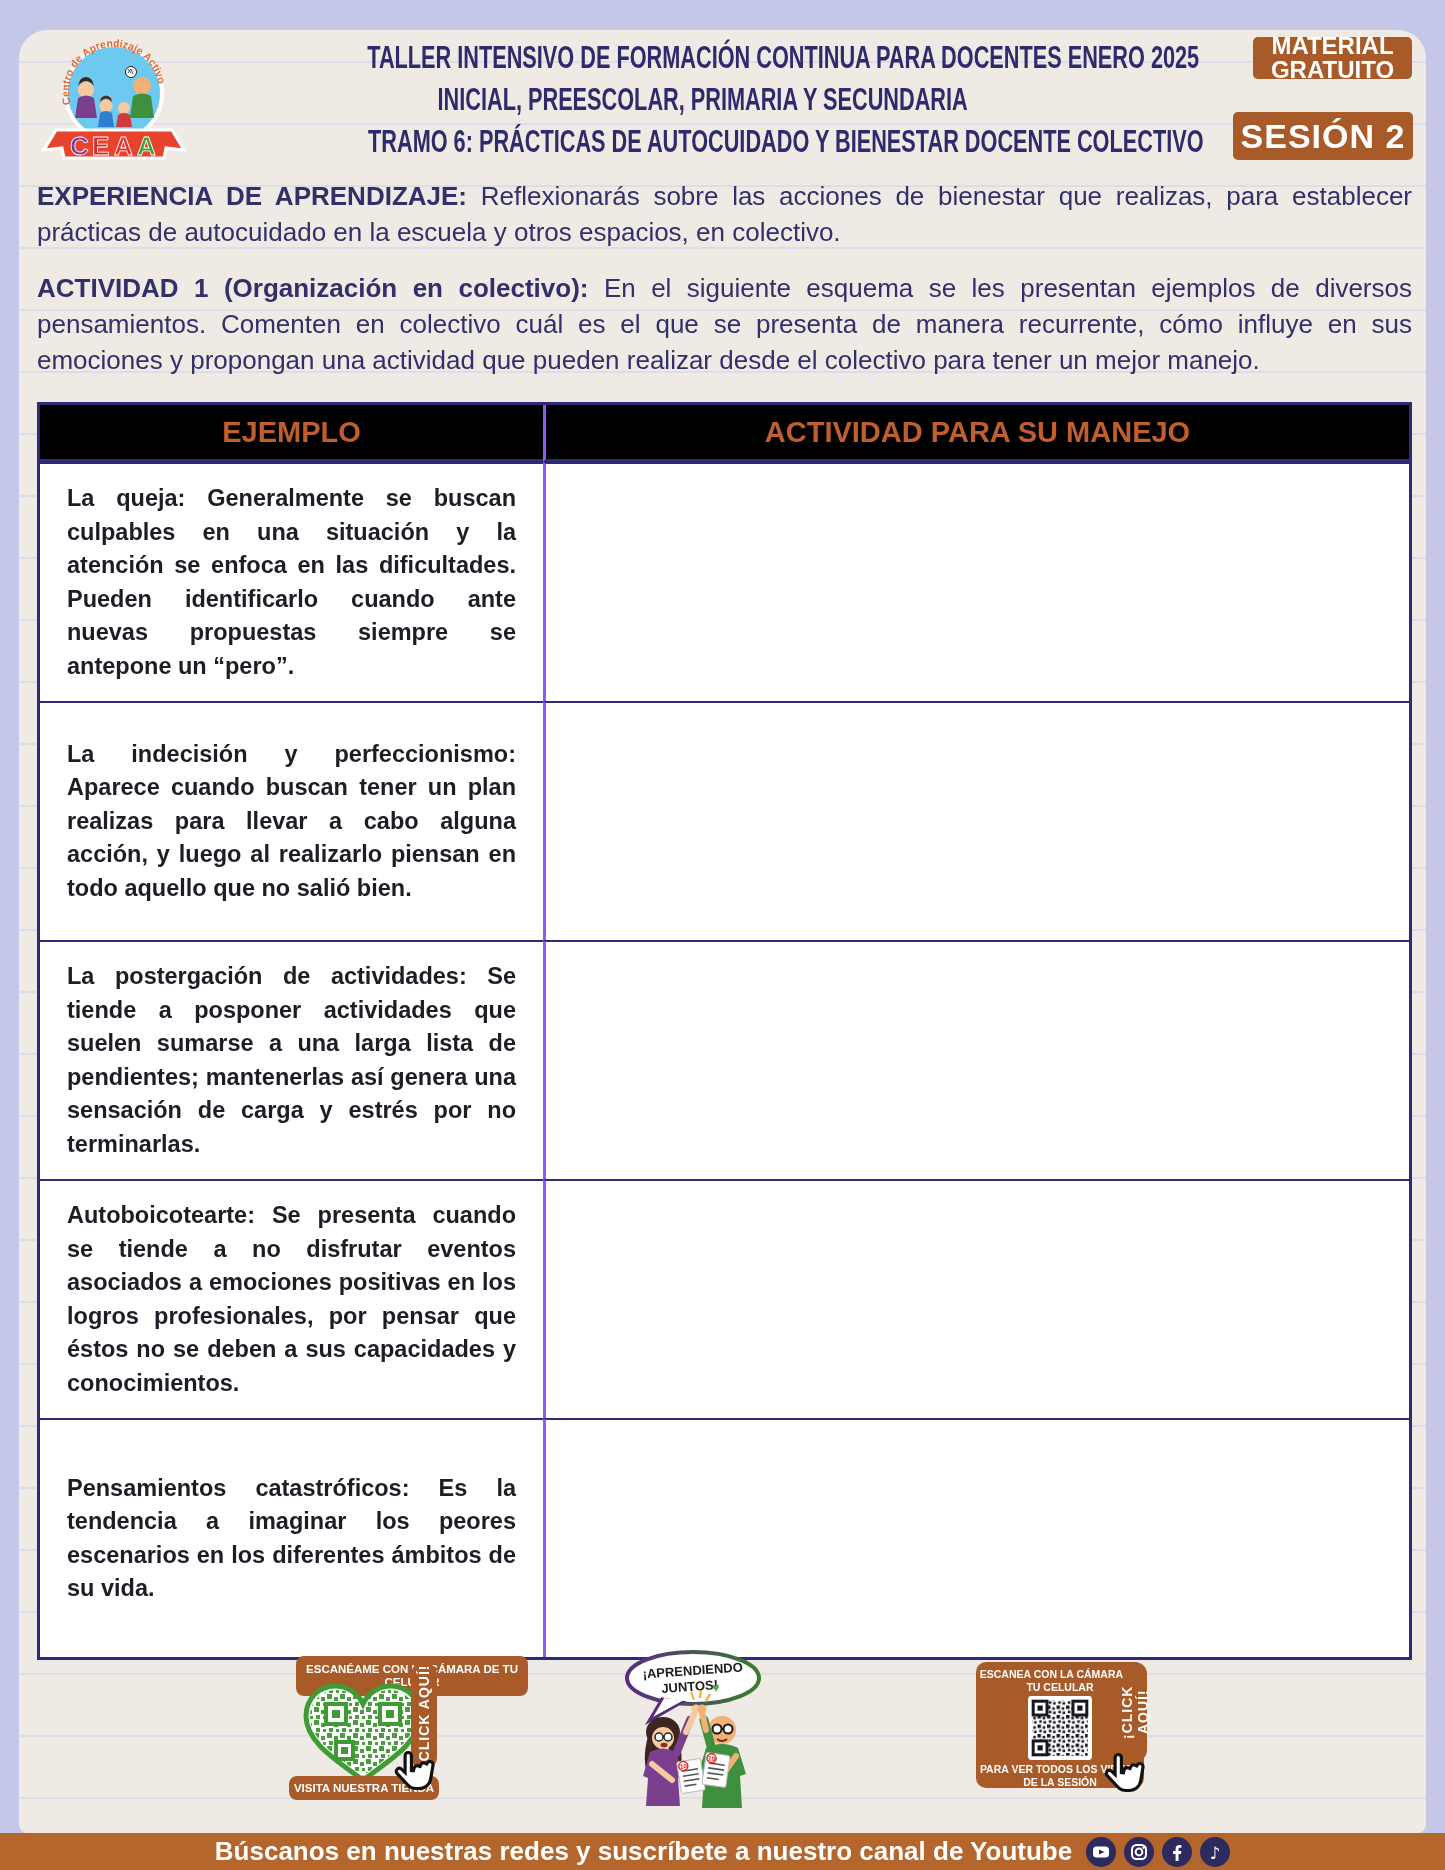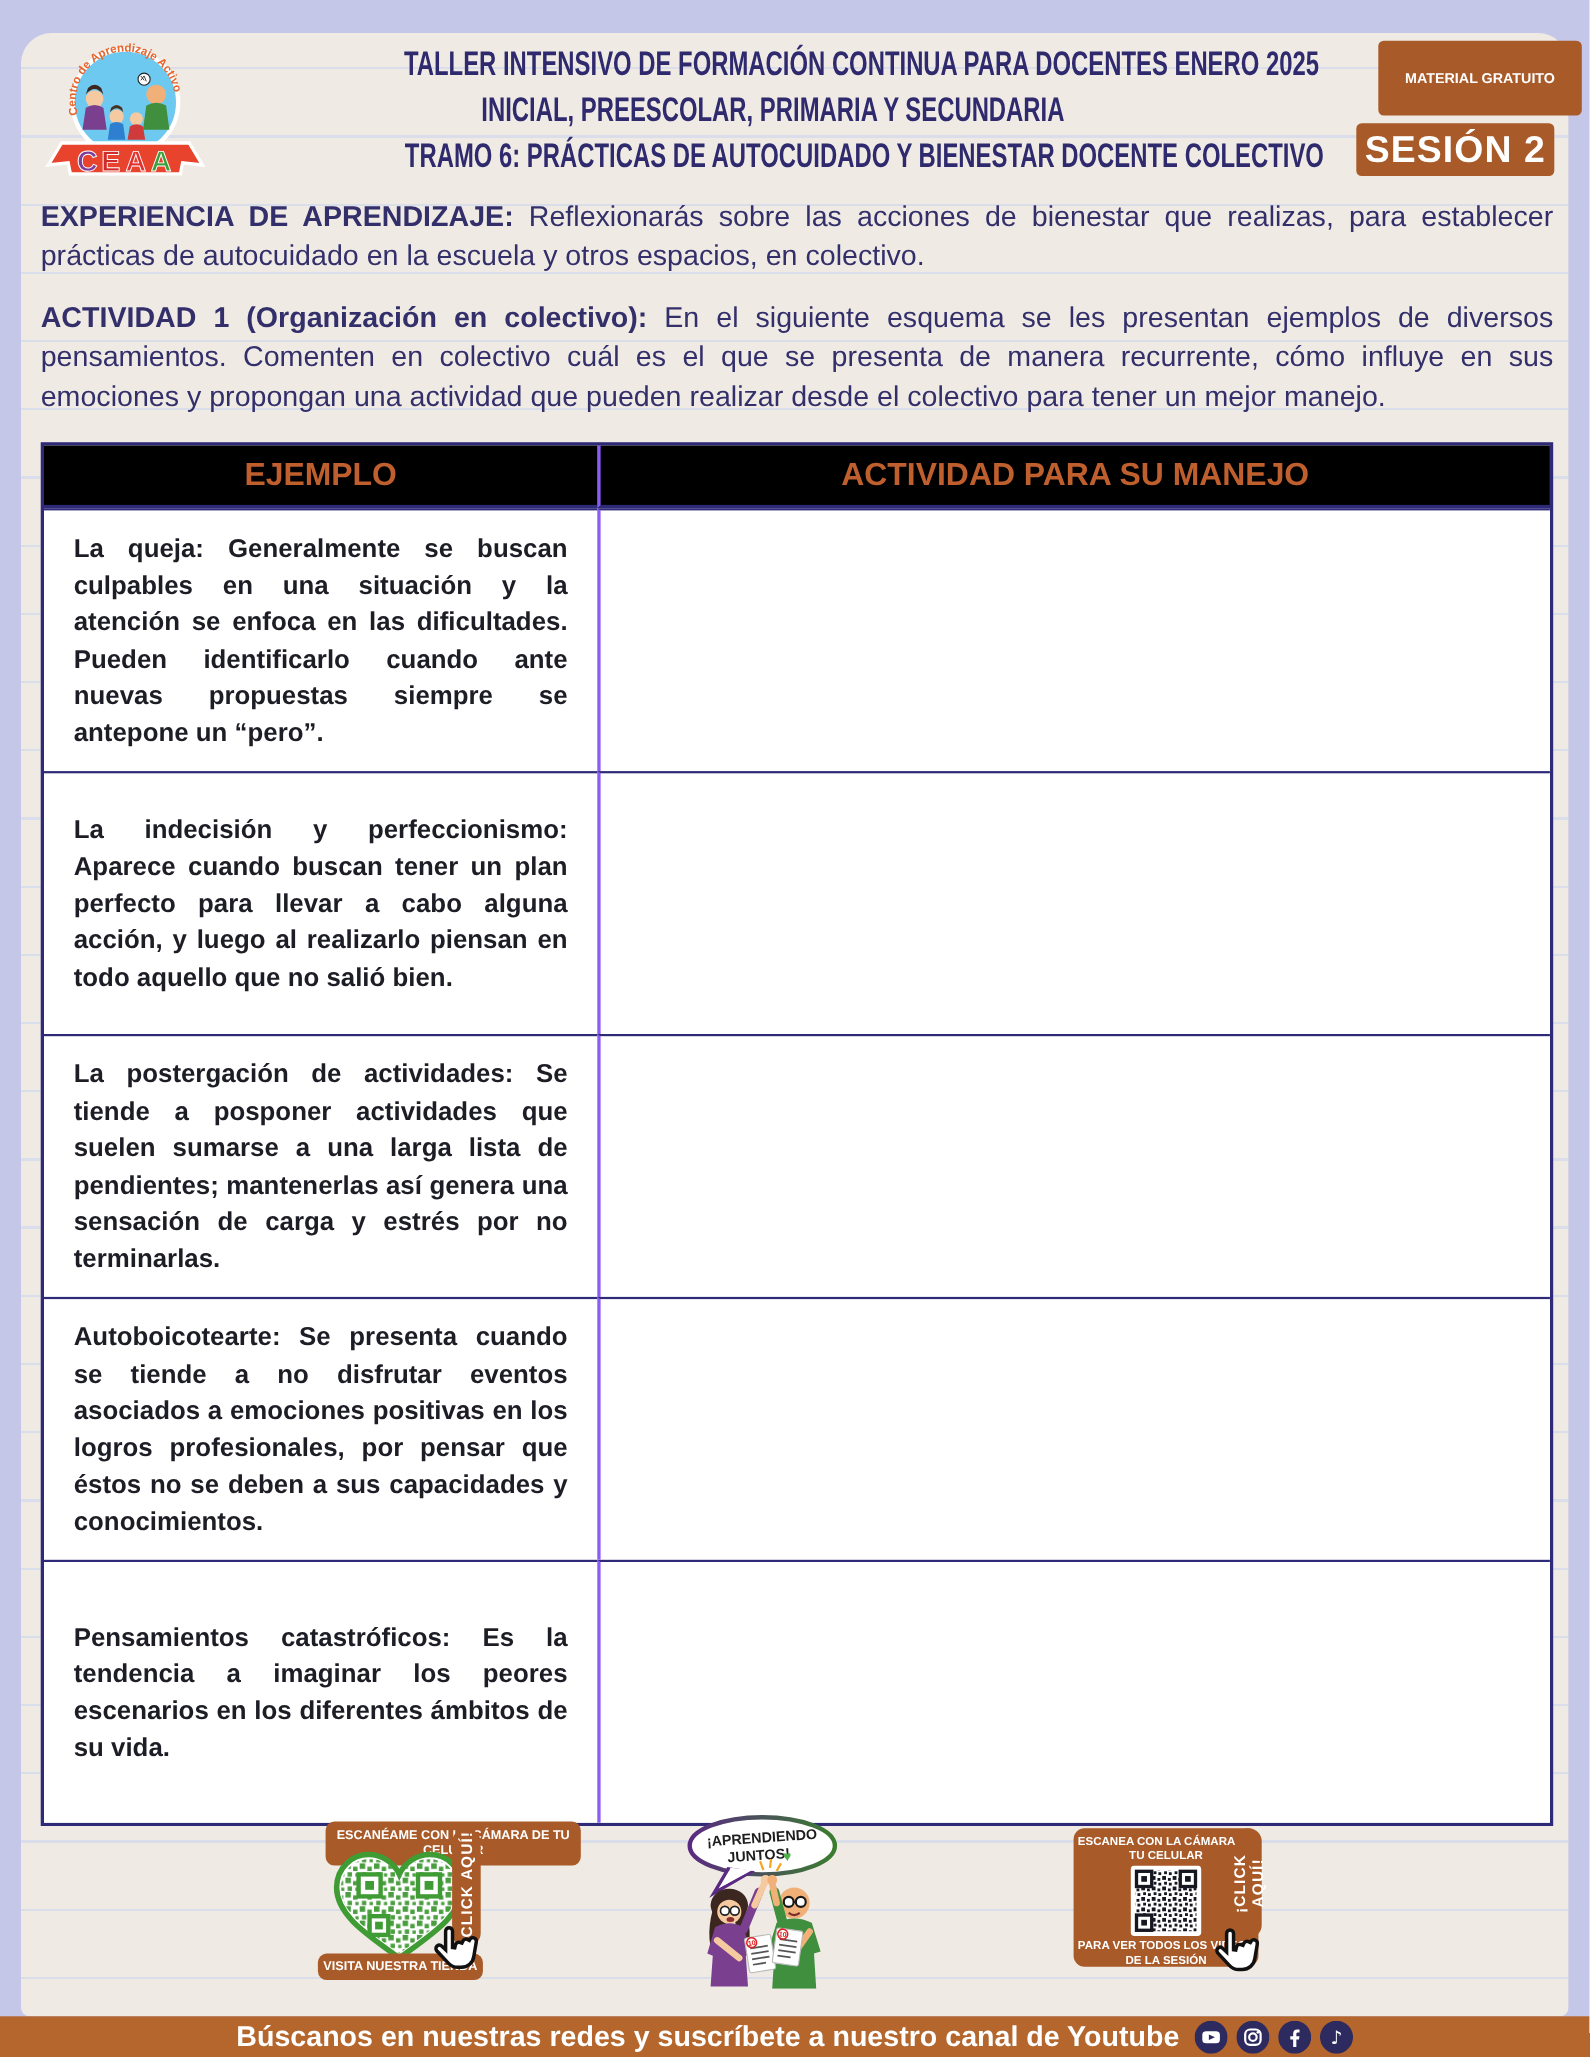--- a/index.html
+++ b/index.html
@@ -18,21 +18,21 @@
   
   .logo{position:absolute;left:15px;top:8px;width:160px;height:130px;}
   .titles{position:absolute;left:170px;right:210px;top:0;text-align:center;color:#2e2a6d;}
   .title-line{white-space:nowrap;font-weight:bold;}
   .title-line span{display:inline-block;transform:scaleX(0.70);transform-origin:center;}
   .tl1{position:absolute;top:10px;left:0;right:0;font-size:31px;}
   .tl2{position:absolute;top:52px;left:0;right:0;font-size:31px;}
   .tl3{position:absolute;top:94px;left:0;right:0;font-size:31px;}
   .badge{position:absolute;background:#a85a28;color:#fff;font-weight:bold;text-align:center;
     display:flex;align-items:center;justify-content:center;border-radius:5px;}
-  .badge-material{left:1234px;top:7px;width:145px;height:68px;font-size:13px;line-height:24px;padding:0 20px;}
+  .badge-material{left:1234px;top:7px;width:145px;height:42px;font-size:24px;line-height:24px;padding:0 7px;}
   .badge-session{left:1214px;top:82px;width:180px;height:48px;font-size:34px;letter-spacing:1px;}
   
   .para{position:absolute;left:18px;width:1375px;color:#332f6b;font-size:26px;line-height:36px;text-align:justify;}
   .para .lbl{font-weight:bold;}
   .para-intro{top:148px;}
   .para-activity{top:240px;}
   
   .tbl{position:absolute;left:18px;top:372px;width:1375px;height:1258px;
     border:3px solid #2e2a78;box-sizing:border-box;
     display:grid;grid-template-columns:503px 1fr;grid-template-rows:57px repeat(5,1fr);
@@ -125,21 +125,21 @@
   <div class="tbl">
     <div class="th th1">EJEMPLO</div>
     <div class="th th2">ACTIVIDAD PARA SU MANEJO</div>
 
     <div class="td td1 row1">
         <div class="cell-text">La queja: Generalmente se buscan culpables en una situación y la atención se enfoca en las dificultades. Pueden identificarlo cuando ante nuevas propuestas siempre se antepone un “pero”.</div>
       </div>
     <div class="td td2 row1"></div>
 
     <div class="td td1">
-        <div class="cell-text">La indecisión y perfeccionismo: Aparece cuando buscan tener un plan perfecto para llevar a cabo alguna acción, y luego al realizarlo piensan en todo aquello que no salió bien.</div>
+        <div class="cell-text">La indecisión y perfeccionismo: Aparece cuando buscan tener un plan realizas para llevar a cabo alguna acción, y luego al realizarlo piensan en todo aquello que no salió bien.</div>
       </div>
     <div class="td td2"></div>
 
     <div class="td td1">
         <div class="cell-text">La postergación de actividades: Se tiende a posponer actividades que suelen sumarse a una larga lista de pendientes; mantenerlas así genera una sensación de carga y estrés por no terminarlas.</div>
       </div>
     <div class="td td2"></div>
 
     <div class="td td1">
         <div class="cell-text">Autoboicotearte: Se presenta cuando se tiende a no disfrutar eventos asociados a emociones positivas en los logros profesionales, por pensar que éstos no se deben a sus capacidades y conocimientos.</div>

